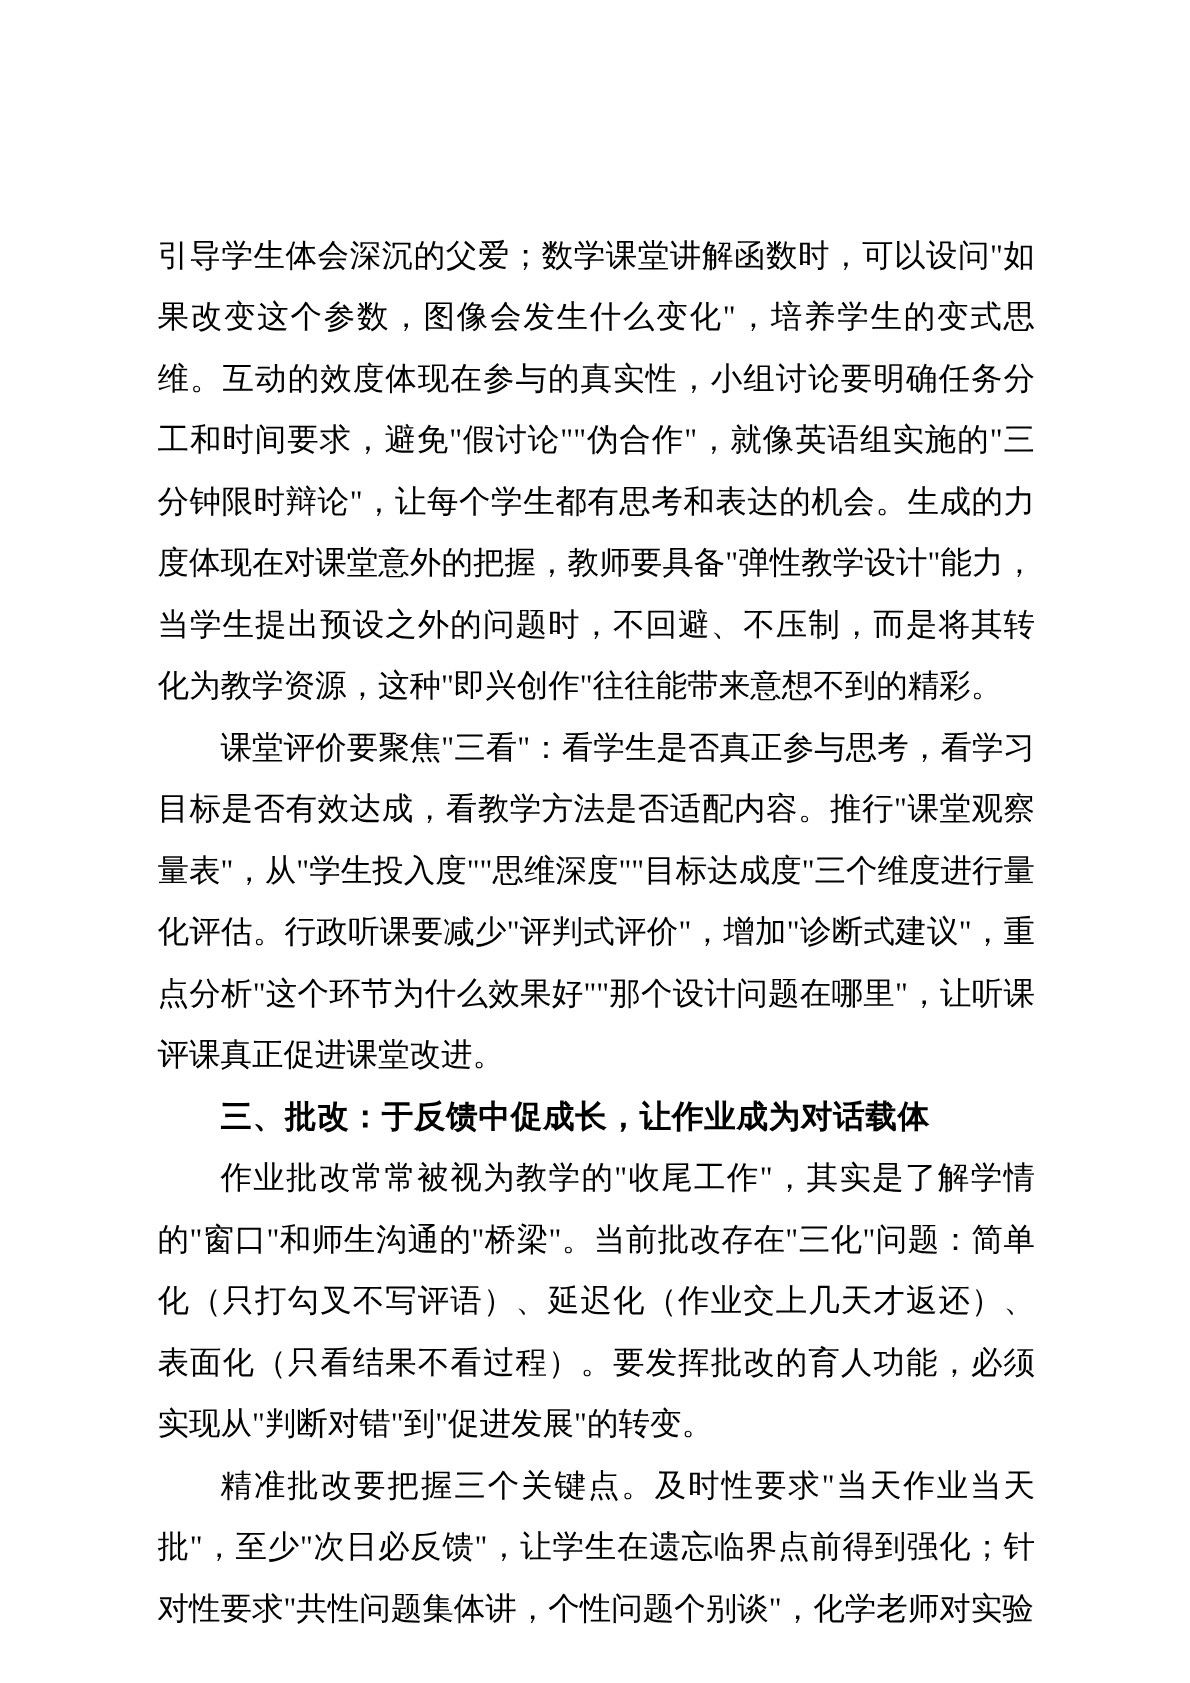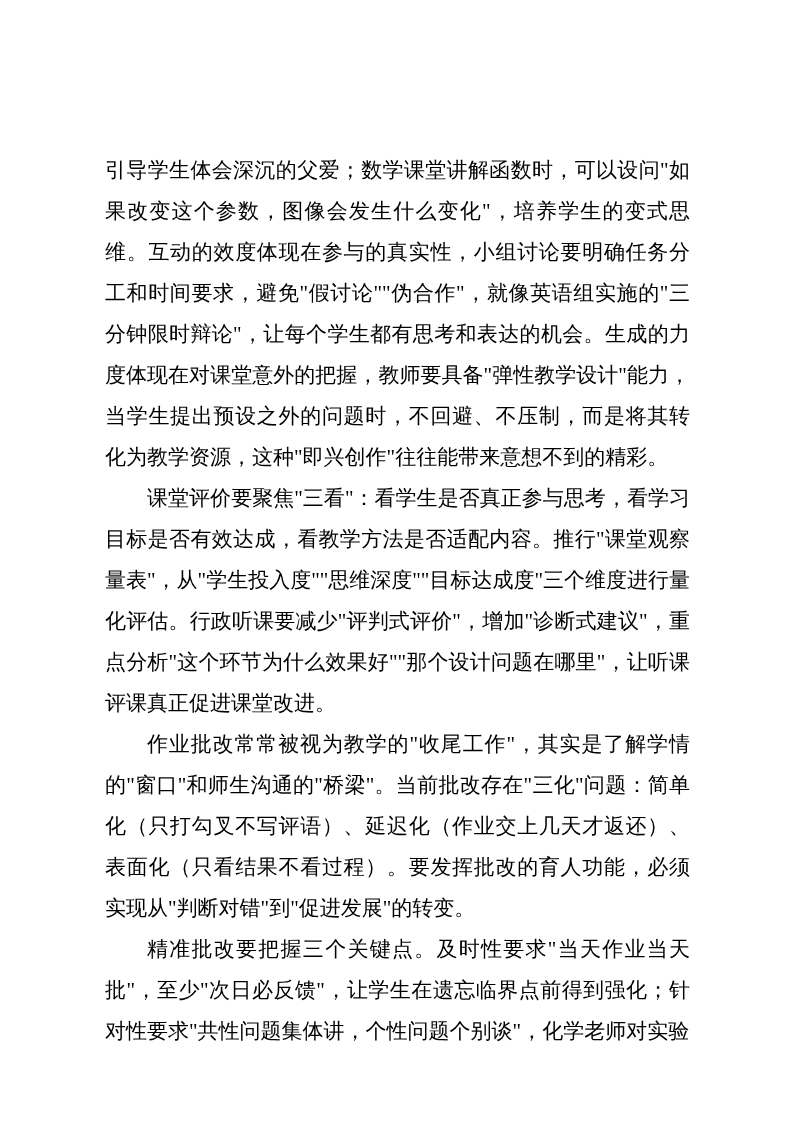--- a/index.html
+++ b/index.html
@@ -33,15 +33,16 @@
     font-family: "Liberation Sans", "DejaVu Sans", sans-serif;
     letter-spacing: 0.5px;
   }
 </style>
 </head>
 <body>
 
 <div class="page">
   <p class="para-body">引导学生体会深沉的父爱；数学课堂讲解函数时，可以设问"如果改变这个参数，图像会发生什么变化"，培养学生的变式思维。互动的效度体现在参与的真实性，小组讨论要明确任务分工和时间要求，避免"假讨论""伪合作"，就像英语组实施的"三分钟限时辩论"，让每个学生都有思考和表达的机会。生成的力度体现在对课堂意外的把握，教师要具备"弹性教学设计"能力，当学生提出预设之外的问题时，不回避、不压制，而是将其转化为教学资源，这种"即兴创作"往往能带来意想不到的精彩。</p>
   <p class="para-body para-indent">课堂评价要聚焦"三看"：看学生是否真正参与思考，看学习目标是否有效达成，看教学方法是否适配内容。推行"课堂观察量表"，从"学生投入度""思维深度""目标达成度"三个维度进行量化评估。行政听课要减少"评判式评价"，增加"诊断式建议"，重点分析"这个环节为什么效果好""那个设计问题在哪里"，让听课评课真正促进课堂改进。</p>
+  <p class="para-heading para-indent">三、批改：于反馈中促成长，让作业成为对话载体</p>
   <p class="para-body para-indent">作业批改常常被视为教学的"收尾工作"，其实是了解学情的"窗口"和师生沟通的"桥梁"。当前批改存在"三化"问题：简单化（只打勾叉不写评语）、延迟化（作业交上几天才返还）、表面化（只看结果不看过程）。要发挥批改的育人功能，必须实现从"判断对错"到"促进发展"的转变。</p>
   <p class="para-body para-indent">精准批改要把握三个关键点。及时性要求"当天作业当天批"，至少"次日必反馈"，让学生在遗忘临界点前得到强化；针对性要求"共性问题集体讲，个性问题个别谈"，化学老师对实验</p>
 </div>
 
 </body></html>

